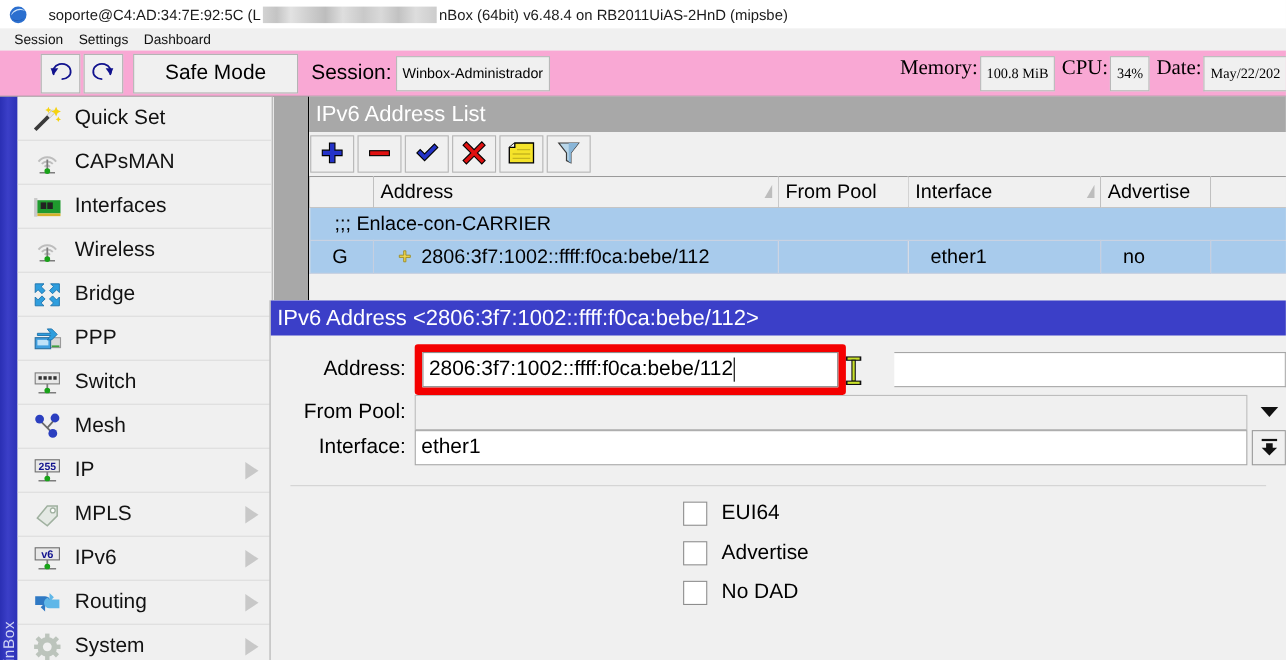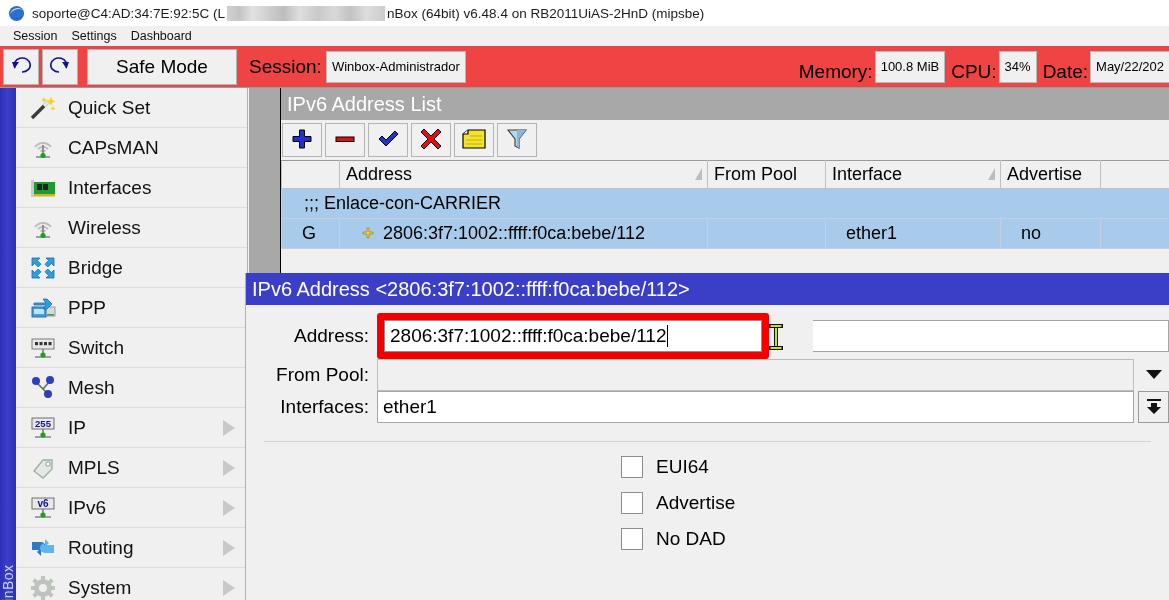--- a/index.html
+++ b/index.html
@@ -26,20 +26,21 @@
   
   #titlebar {
     position: absolute;
     left: 0; top: 0;
     width: 1169px; height: 26px;
     background: #ffffff;
     display: flex;
     align-items: center;
     padding-left: 8px;
     box-sizing: border-box;
+    gap: 12px;
   }
   #titlebar .tb-icon {
     width: 17px; height: 17px;
     margin-right: 7px;
     flex: 0 0 auto;
   }
   #titlebar .tb-text {
     font-size: 13.5px;
     color: #1b1b1b;
     white-space: nowrap;
@@ -75,25 +76,26 @@
     color: #111;
     padding: 1px 7px;
     white-space: nowrap;
   }
 
   
   #toolbar {
     position: absolute;
     left: 0; top: 46px;
     width: 1169px; height: 42px;
-    background: #ef4444;
+    background: #f9a8d4;
     border-bottom: 1px solid #9a9a9a;
     box-sizing: border-box;
     display: flex;
     align-items: center;
+    padding-left: 34px;
   }
   .tbtn {
     width: 36px; height: 36px;
     margin-left: 3px;
     border: 1px solid #b4b4b4;
     background: #f0f0f0;
     display: flex;
     align-items: center;
     justify-content: center;
     box-sizing: border-box;
@@ -125,22 +127,23 @@
     display: flex;
     align-items: center;
     padding: 0 5px;
     font-size: 13px;
     white-space: nowrap;
     box-sizing: border-box;
   }
   #toolbar-right {
     margin-left: auto;
     display: flex;
-    align-items: flex-end;
+    align-items: flex-start;
     padding-right: 0px;
+    font-family: Liberation Serif, serif;
   }
 
   
   #sidebar-strip {
     position: absolute;
     left: 0; top: 88px;
     width: 16px; height: 512px;
     background: linear-gradient(90deg, #2a2fb4 0%, #3b3fc8 45%, #2c31b6 100%);
     overflow: hidden;
   }
@@ -802,21 +805,21 @@
       <div class="arrow-btn">
         <span>
           <svg width="20" height="14" viewBox="0 0 20 14">
               <path d="M2 3 h16 l-8 9 Z" fill="#111"></path>
             </svg>
         </span>
       </div>
     </div>
 
     <div class="frow">
-      <div class="flabel">Interfaces:</div>
+      <div class="flabel">Interface:</div>
       <div class="finput">ether1</div>
       <div class="arrow-btn boxed">
         <span>
           <svg width="20" height="20" viewBox="0 0 20 20">
             <rect x="3" y="3" width="14" height="2" fill="#111"></rect>
             <path d="M7 7 h6 v4 h4 l-7 7 l-7 -7 h4 Z" fill="#111"></path>
           </svg>
         </span>
       </div>
     </div>

